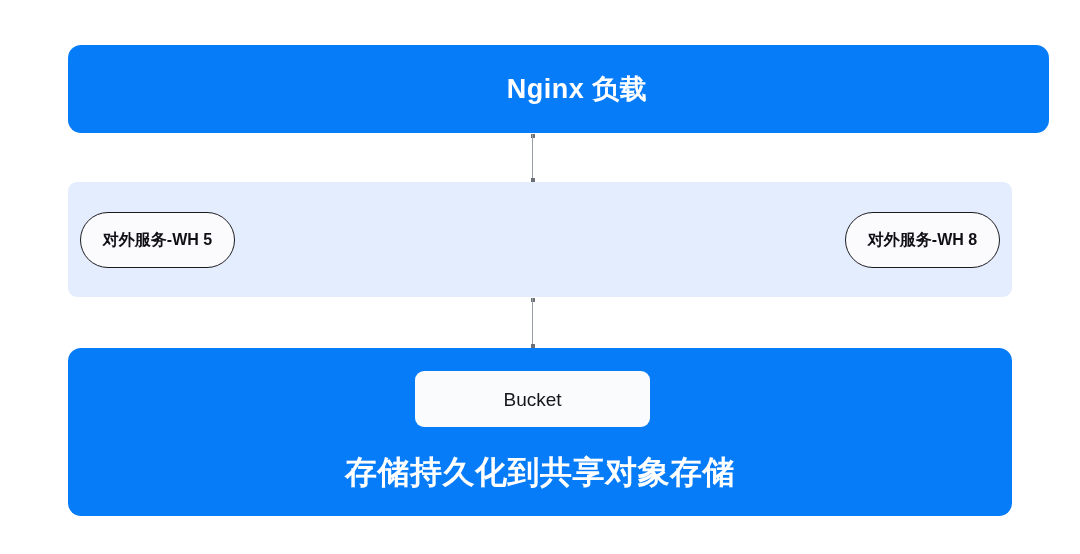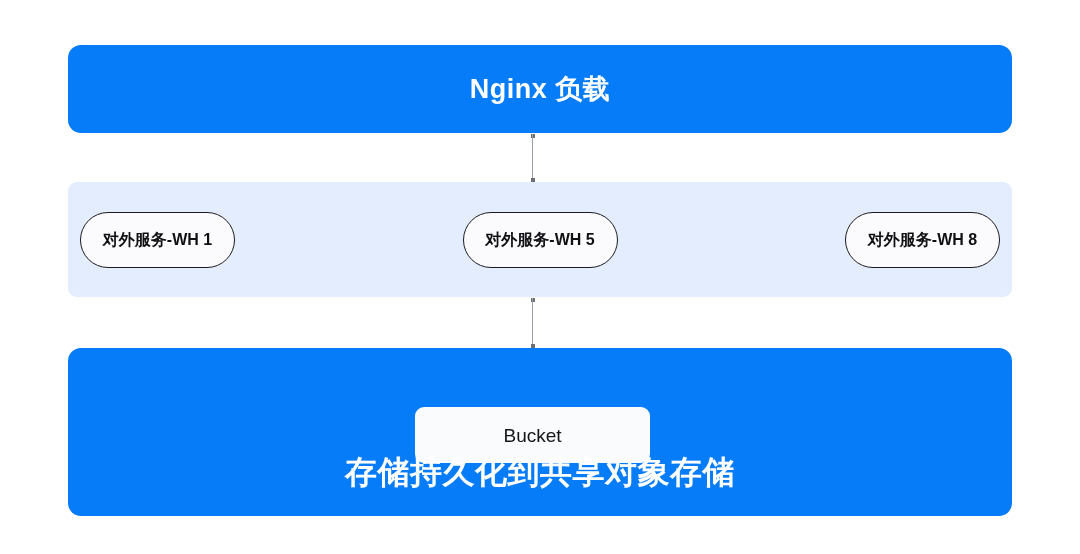--- a/index.html
+++ b/index.html
@@ -25,20 +25,21 @@
     border-radius: 13px;
   }
   #nginx-banner {
     left: 68px;
     top: 45px;
     width: 944px;
     height: 88px;
     display: flex;
     align-items: center;
     justify-content: center;
+    padding-left: 37px;
   }
   #nginx-banner .band-title {
     color: #ffffff;
     font-size: 27px;
     font-weight: bold;
     letter-spacing: 0.5px;
     line-height: 1;
   }
 
   
@@ -125,21 +126,20 @@
     position: absolute;
     left: 347px;
     top: 23px;
     width: 235px;
     height: 56px;
     background: #fafbfd;
     border-radius: 9px;
     display: flex;
     align-items: center;
     justify-content: center;
-    margin-top: 36px;
   }
   #bucket-box .bucket-label {
     color: #16161a;
     font-size: 19px;
     font-weight: normal;
     line-height: 1;
   }
   #storage-caption {
     position: absolute;
     left: 0;
@@ -164,23 +164,20 @@
 
   <div id="connector-nginx-to-services" class="connector">
     <div class="conn-cap top"></div>
     <div class="conn-line"></div>
     <div class="conn-cap bottom"></div>
   </div>
 
   <div id="services-band">
     <div id="services-row">
       <div class="service-pill">
-        <span class="pill-label">对外服务-WH 1</span>
-      </div>
-      <div class="service-pill">
         <span class="pill-label">对外服务-WH 5</span>
       </div>
       <div class="service-pill">
         <span class="pill-label">对外服务-WH 8</span>
       </div>
     </div>
   </div>
 
   <div id="connector-services-to-storage" class="connector">
     <div class="conn-cap top"></div>

